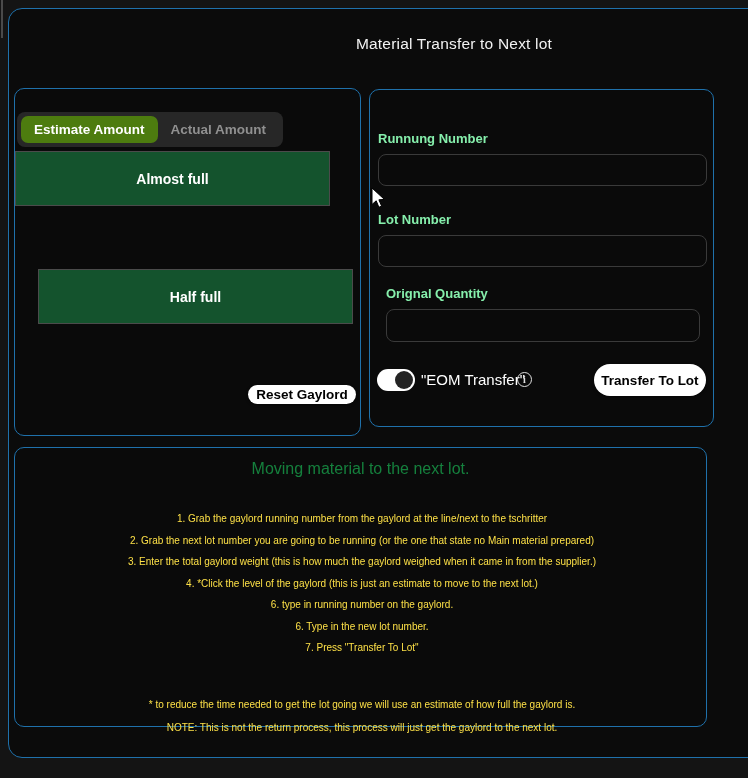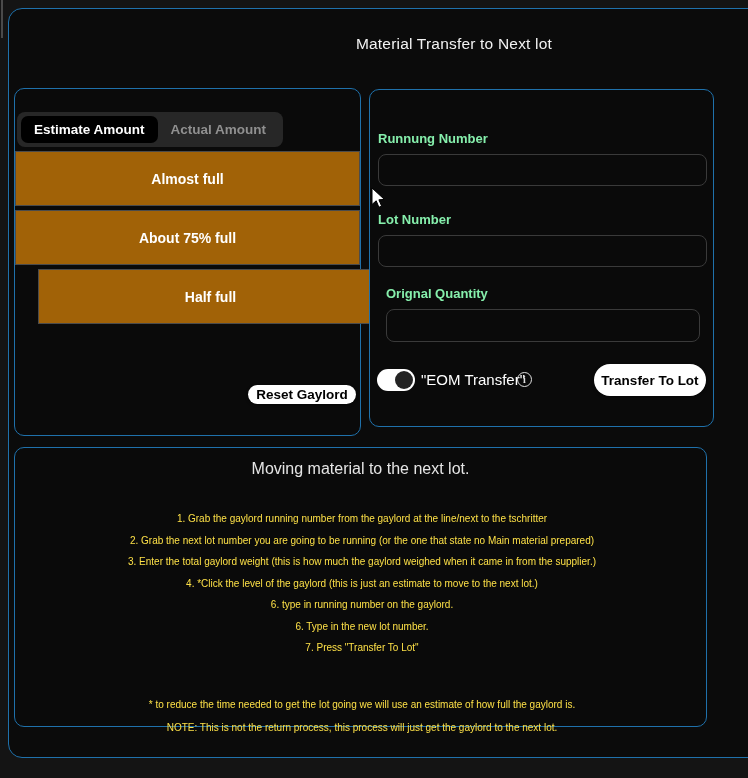--- a/index.html
+++ b/index.html
@@ -50,26 +50,26 @@
     border-radius: 8px;
     padding: 4px;
   }
   .tab {
     font-size: 13.5px;
     padding: 6px 13px;
     border-radius: 7px;
     white-space: nowrap;
     cursor: default;
   }
-  .tab.active { background: #000000; color: #ffffff; font-weight: 700; }
+  .tab.active { background: #4d7c0f; color: #ffffff; font-weight: 700; }
   .tab.inactive { color: #909090; font-weight: 600; }
 
   .level-btn {
-    left: 0; width: 345px; height: 55px;
-    background: #a16207;
+    left: 0; width: 315px; height: 55px;
+    background: #14532d;
     border: 1px solid #4b4b4b;
     display: flex; align-items: center; justify-content: center;
     font-size: 14px; font-weight: 600; color: #ffffff;
   }
   #level-0 { top: 62px; }
   #level-1 { top: 121px; }
   #level-2 { top: 180px; margin-left: 23px; }
   #level-3 { top: 239px; }
 
   .white-btn {
@@ -133,21 +133,21 @@
   }
   #transfer-button { left: 224px; top: 274px; width: 112px; height: 32px; }
 
   
   #instructions-panel { left: 14px; top: 447px; width: 693px; height: 280px; }
 
   #instructions-heading {
     left: 0; top: 12px; width: 100%;
     text-align: center;
     font-size: 16px;
-    color: #e5e5e5;
+    color: #15803d;
   }
   #steps-block { left: 8px; top: 60px; width: 678px; }
   #notes-block { left: 8px; top: 230px; width: 678px; margin-top: 16px; }
   .inst-line {
     font-size: 10px;
     line-height: 21.5px;
     color: #fde047;
     white-space: nowrap;
     text-align: center;
   }
@@ -166,21 +166,20 @@
 <div id="page-title" class="abs">Material Transfer to Next lot</div>
 
 <div id="estimate-panel" class="abs panel">
 
   <div id="tab-group" class="abs">
     <div class="tab active">Estimate Amount</div>
     <div class="tab inactive">Actual Amount</div>
   </div>
 
   <div id="level-0" class="abs level-btn">Almost full</div>
-  <div id="level-1" class="abs level-btn">About 75% full</div>
   <div id="level-2" class="abs level-btn">Half full</div>
 
   <div id="reset-button" class="abs white-btn">Reset Gaylord</div>
 </div>
 
 <div id="transfer-panel" class="abs panel">
 
   <div id="running-label" class="abs field-label">Runnung Number</div>
   <input id="running-input" class="abs text-input" type="text" value="" style="">
 

